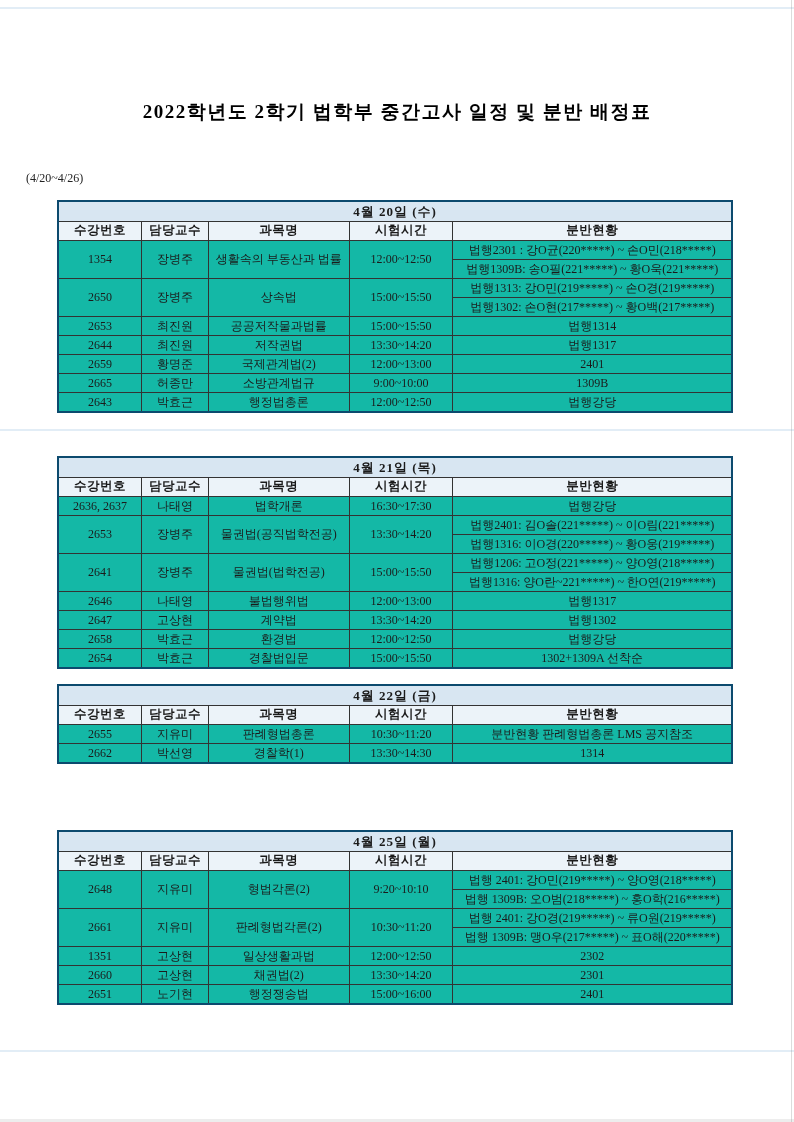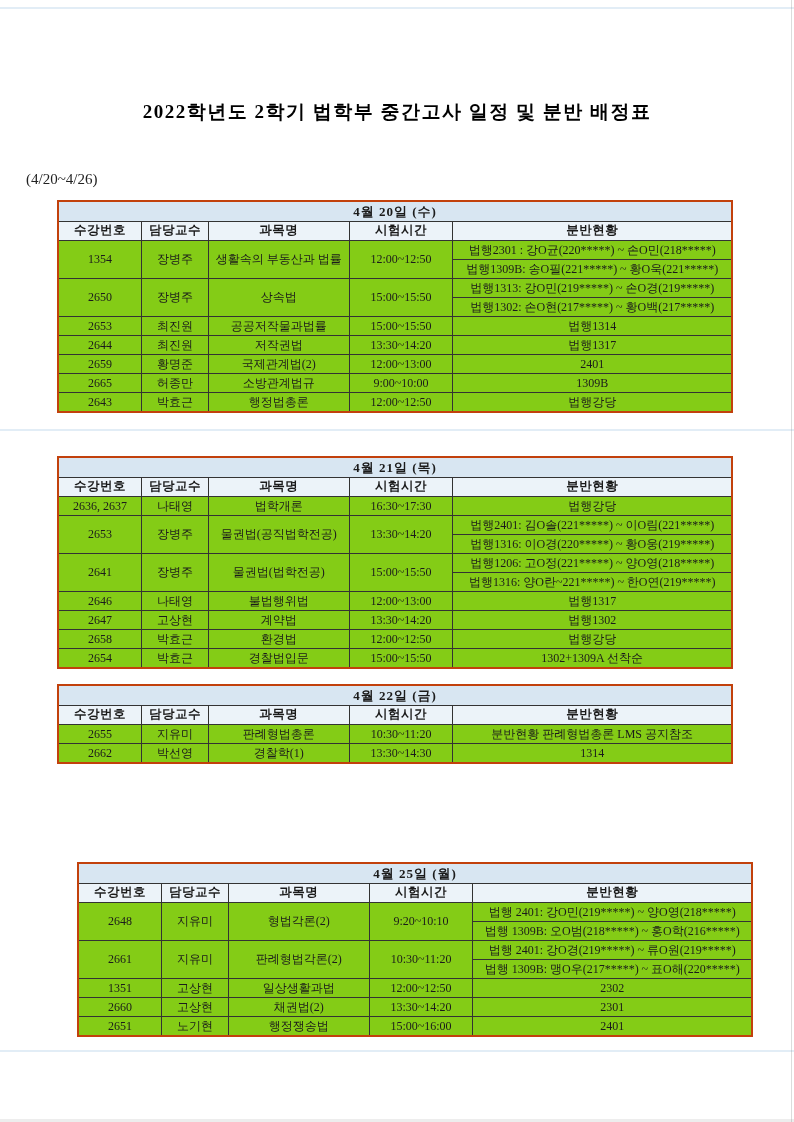--- a/index.html
+++ b/index.html
@@ -23,31 +23,31 @@
     text-align: center;
     font-size: 19px;
     font-weight: bold;
     letter-spacing: 1.5px;
     color: #000000;
   }
   .date-range {
     position: absolute;
     top: 171px;
     left: 26px;
-    font-size: 15px;
+    font-size: 12px;
     color: #222;
   }
   table.day-table {
     position: absolute;
     left: 57px;
     width: 676px;
     border-collapse: collapse;
     table-layout: fixed;
-    border: 2px solid #c2410c;
-    background: #84cc16;
+    border: 2px solid #0c4a6e;
+    background: #14b8a6;
   }
   table.day-table td, table.day-table th {
     border: 1px solid #333333;
     padding: 0 2px;
     height: 18px;
     line-height: 1.05;
     overflow: hidden;
     white-space: nowrap;
     text-align: center;
     vertical-align: middle;
@@ -301,21 +301,21 @@
         </tr>
         <tr>
           <td rowspan="1">2662</td>
           <td rowspan="1">박선영</td>
           <td class="subject-cell" rowspan="1">경찰학(1)</td>
           <td rowspan="1">13:30~14:30</td>
           <td class="sec-center">1314</td>
         </tr>
       </tbody>
     </table>
-    <table class="day-table" style="top: 862px; margin-left: 20px;">
+    <table class="day-table" style="top: 830px;">
       <colgroup>
         <col style="width: 12.4%;">
         <col style="width: 9.9%;">
         <col style="width: 20.9%;">
         <col style="width: 15.4%;">
         <col style="width: 41.4%;">
       </colgroup>
       <thead>
         <tr>
           <th class="date-cell" colspan="5">4월 25일 (월)</th>

